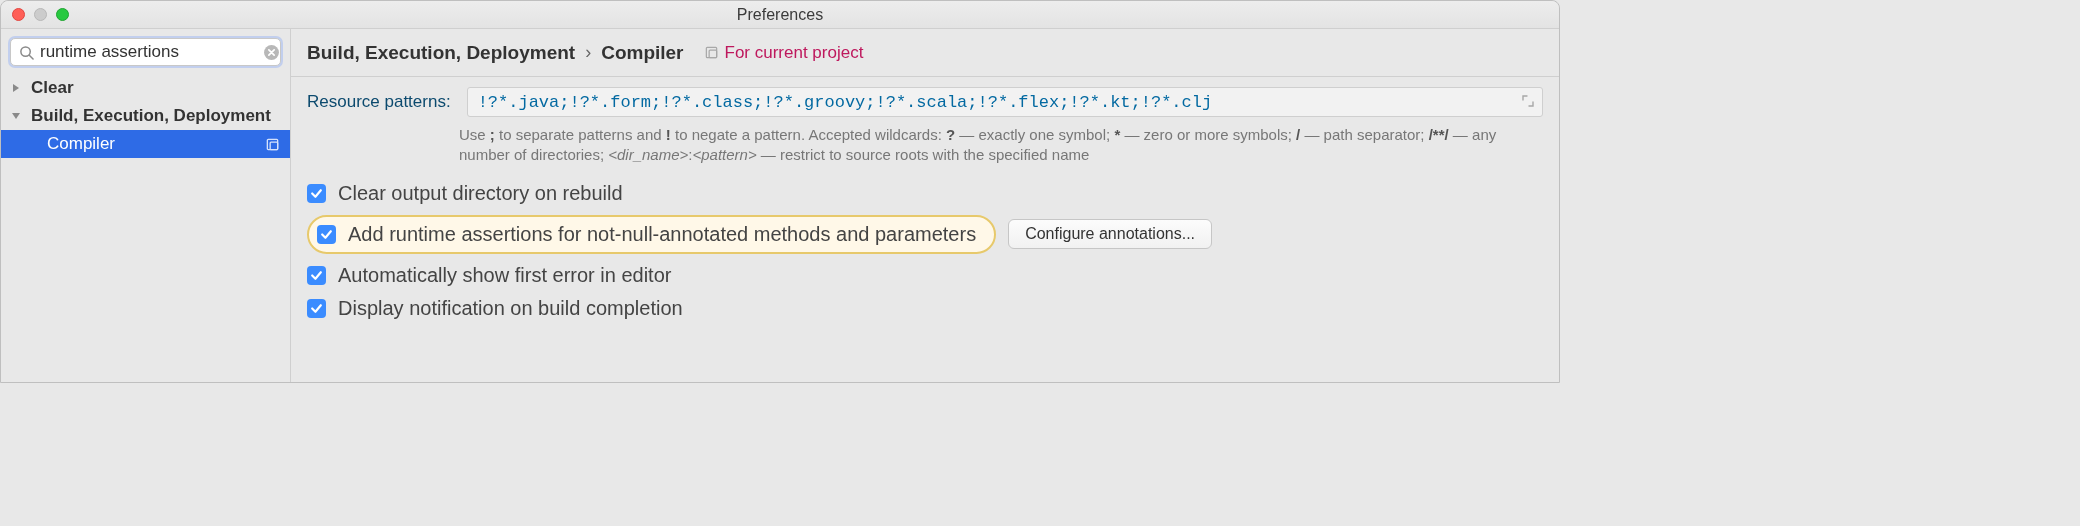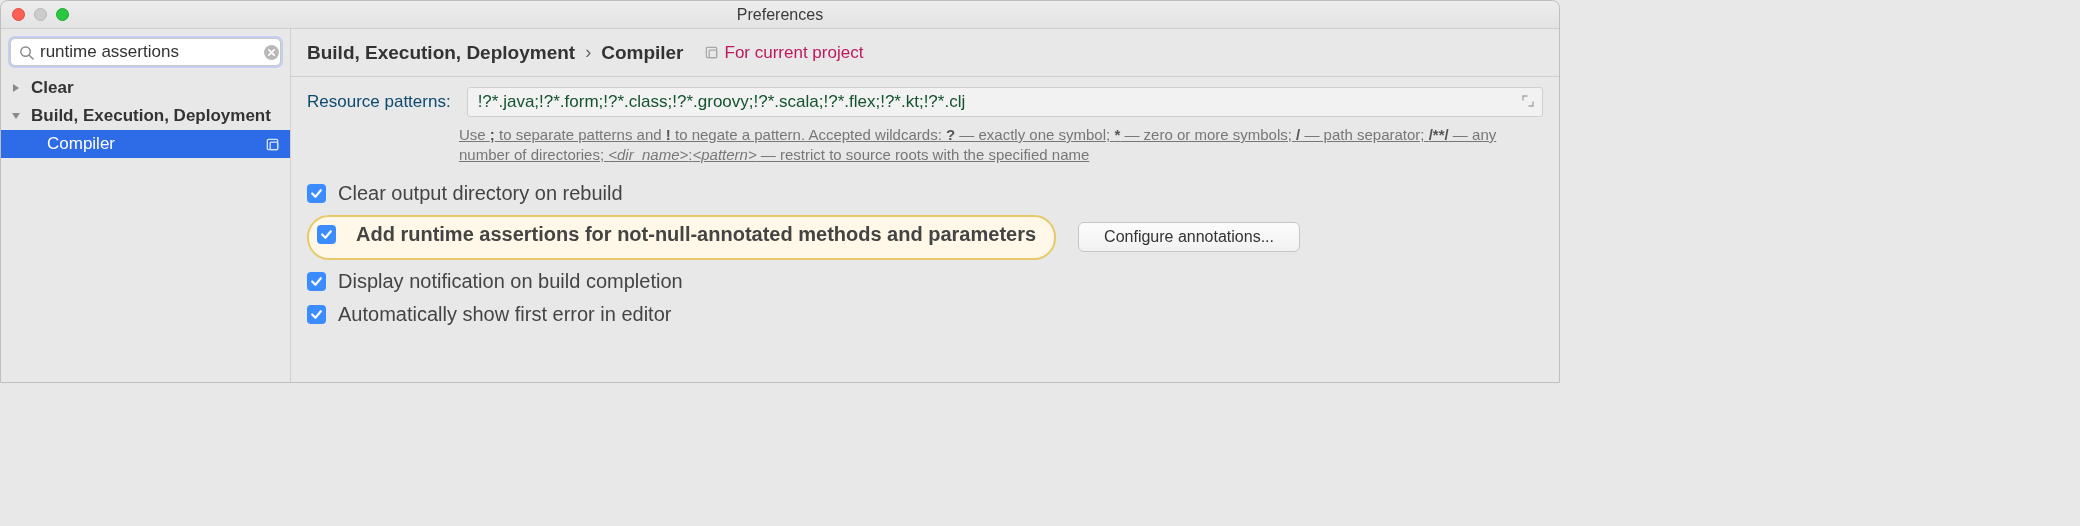--- a/index.html
+++ b/index.html
@@ -128,53 +128,52 @@
   .rp-row { display:flex; align-items: center; gap: 16px; }
   .rp-label { color:#0c4a6e; font-size:17px; white-space:nowrap; }
   .rp-input-wrap {
     flex:1 1 auto; position:relative;
     background:#f2f2f2; border:1px solid #cfcfcf; border-radius:3px;
     height:30px; display:flex; align-items:center;
   }
   .rp-input {
     flex:1 1 auto;
     border:none; outline:none; background:transparent;
-    font-family: Liberation Sans, sans-serif;
-    font-size: 17px; color:#14532d; padding: 0 28px 0 10px;
+    font-family: Liberation Mono, monospace;
+    font-size: 17px; color:#0369a1; padding: 0 28px 0 10px;
   }
   .rp-expand { position:absolute; right:6px; top:5px; color:#aaa; display:flex; align-items:center; cursor:pointer; }
 
   .hint {
     margin-left:152px;
-    color:#777; font-size:15px; line-height:1.35;text-decoration:underline;
+    color:#777; font-size:15px; line-height:1.35;
   }
   .hint b { color:#555; font-weight:600; }
   .hint i { font-style: italic; }
 
   .opts { display:flex; flex-direction:column; gap:10px; margin-top:8px; }
   .opt-row { display:flex; align-items:center; gap:12px; }
   .chk {
     width:19px; height:19px; border-radius:4px;
     background:#3b8cff; display:flex; align-items:center; justify-content:center;
     flex: 0 0 auto;
   }
   .chk svg { display:block; }
   .opt-label { font-size:20px; color:#444; }
 
   .opt-highlight {
-    display:inline-flex; align-items:center; gap:20px;
+    display:inline-flex; align-items:center; gap:12px;
     border:2px solid #e7c96b; background:#fff8e8;
-    border-radius: 22px; padding: 6px 18px 12px 8px; font-weight: bold;
+    border-radius: 22px; padding: 6px 18px 6px 8px;
   }
 
   .btn {
-    margin-left: 10px;
     background: linear-gradient(#fcfcfc,#f1f1f1);
     border:1px solid #c6c6c6; border-radius:6px;
-    padding: 5px 25px; font-size:16px; color:#333; cursor:pointer;
+    padding: 5px 16px; font-size:16px; color:#333; cursor:pointer;
   }
 </style>
 </head>
 <body>
 
 <div class="window">
 
   <div class="titlebar">
     <div class="traffic">
       <div class="light red"></div>
@@ -290,30 +289,30 @@
             </span>
             <button class="btn">Configure annotations...</button>
           </div>
 
           <div class="opt-row">
             <span class="chk">
               <svg width="13" height="13" viewBox="0 0 12 12">
                   <path d="M2 6 L5 9 L10 3" stroke="#fff" stroke-width="2" fill="none" stroke-linecap="round" stroke-linejoin="round"></path>
                 </svg>
             </span>
-            <span class="opt-label">Display notification on build completion</span>
+            <span class="opt-label">Automatically show first error in editor</span>
           </div>
 
           <div class="opt-row">
             <span class="chk">
               <svg width="13" height="13" viewBox="0 0 12 12">
                   <path d="M2 6 L5 9 L10 3" stroke="#fff" stroke-width="2" fill="none" stroke-linecap="round" stroke-linejoin="round"></path>
                 </svg>
             </span>
-            <span class="opt-label">Automatically show first error in editor</span>
+            <span class="opt-label">Display notification on build completion</span>
           </div>
 
         </div>
       </div>
     </div>
 
   </div>
 </div>
 
 </body></html>

